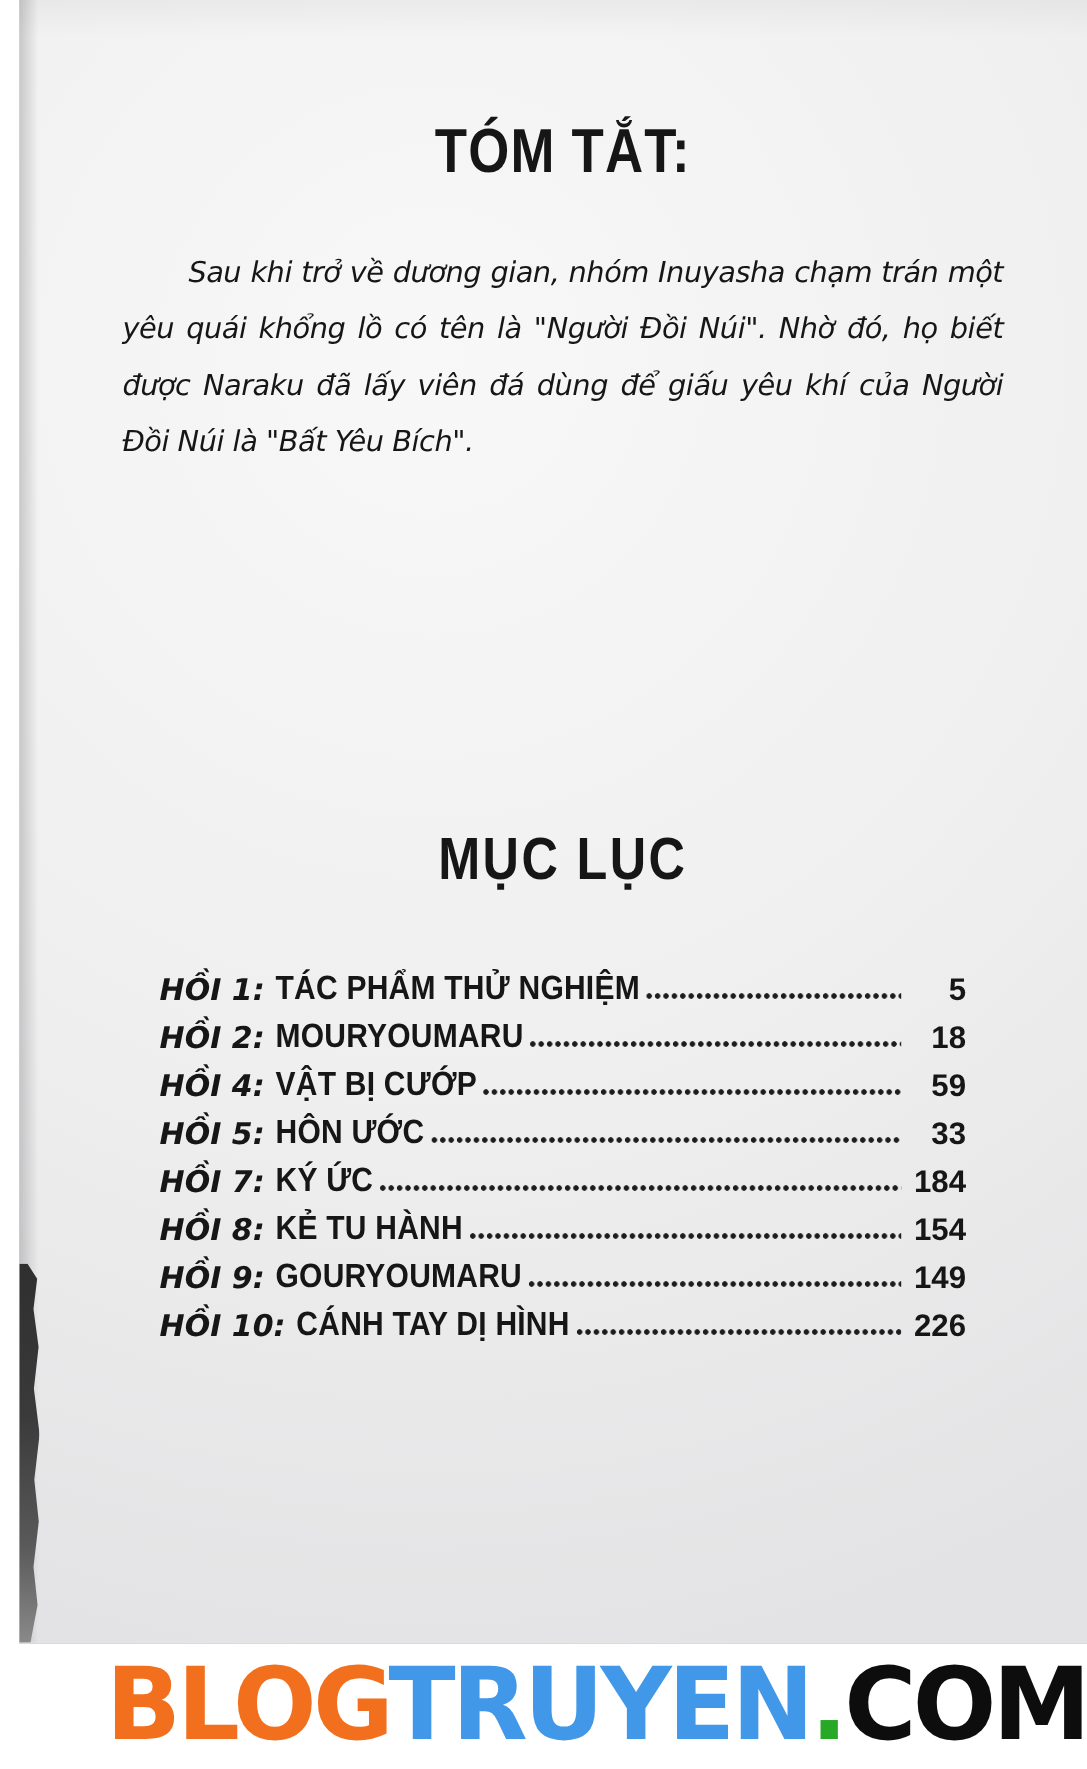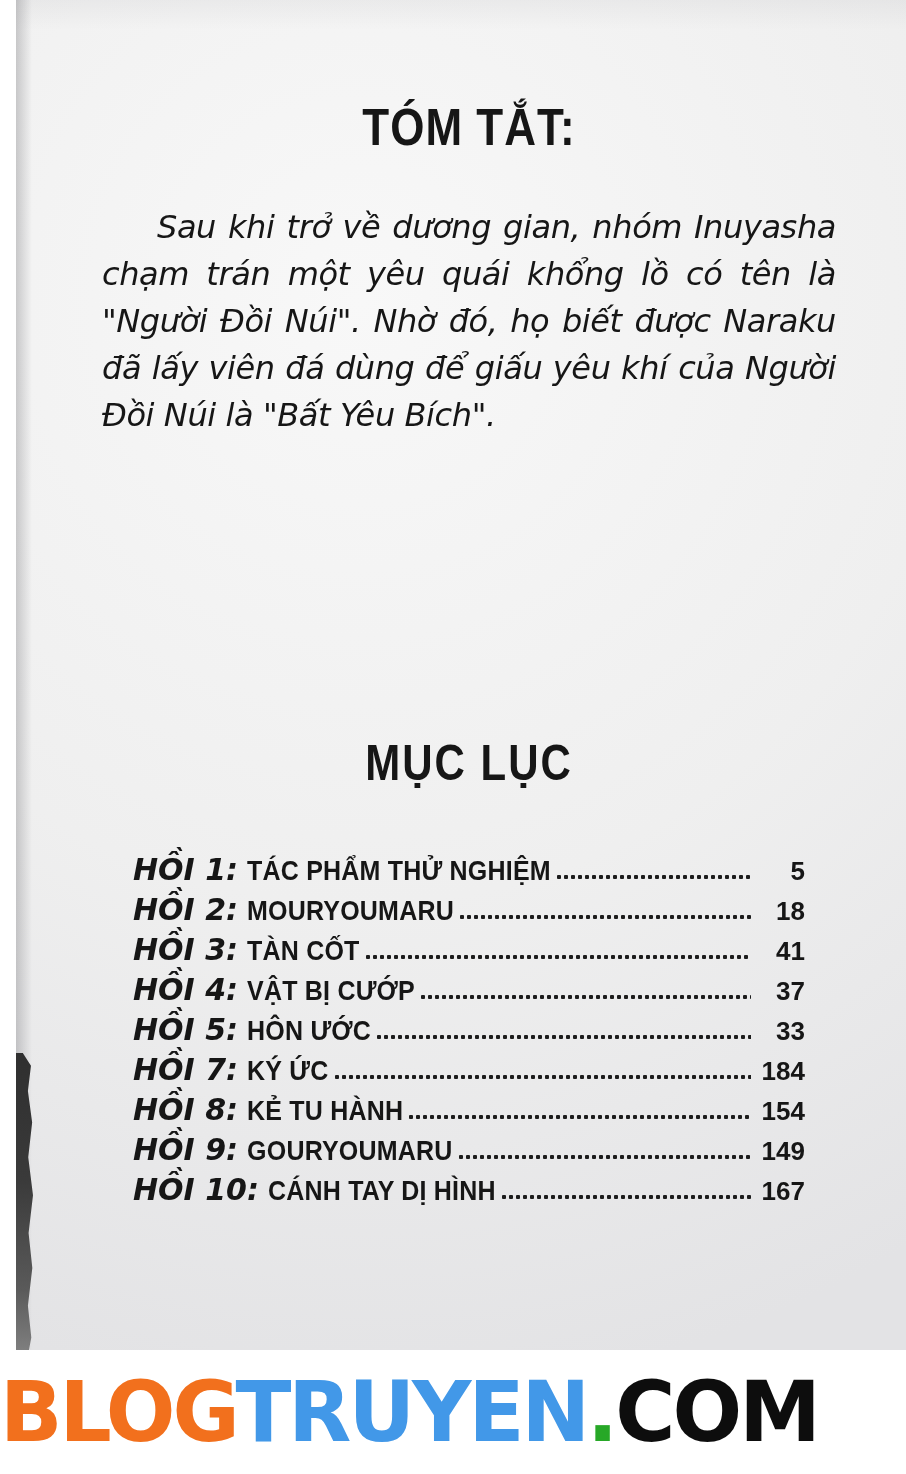--- a/index.html
+++ b/index.html
@@ -45,21 +45,21 @@
     letter-spacing: 1px;
     transform: scaleY(1.18);
     transform-origin: center;
   }
   .summary-body {
     width: 734px;
     margin: 52px auto 0 auto;
   }
   .summary-body p {
     font-style: italic;
-    font-size: 32px;
+    font-size: 24px;
     line-height: 47px;
     text-align: justify;
     text-indent: 55px;
     letter-spacing: -0.4px;
   }
   .summary-body p + p { margin-top: 3px; text-align: left; }
   
   .toc-title {
     margin-top: 300px;
     text-align: center;
@@ -76,21 +76,21 @@
   }
   .toc-row {
     display: flex;
     align-items: flex-end;
     height: 40px;
   }
   .toc-row .chap {
     font-family: "DejaVu Sans", sans-serif;
     font-style: italic;
     font-weight: bold;
-    font-size: 30px;
+    font-size: 25px;
     line-height: 1.05;
     margin-right: 9px;
     white-space: nowrap;
     text-align: center;
   }
   .toc-row .ttl {
     font-family: "Liberation Sans", sans-serif;
     font-weight: bold;
     font-size: 25px;
     line-height: 1.05;
@@ -114,25 +114,25 @@
     font-size: 26px;
     line-height: 1.05;
     min-width: 48px;
     text-align: right;
     white-space: nowrap;
   }
   
   .band {
     position: absolute;
     left: 0; bottom: 0;
-    width: 906px; height: 124px;
+    width: 906px; height: 104px;
     background: #ffffff;
     display: flex;
     align-items: center;
-    justify-content: flex-start;
+    justify-content: flex-end;
   }
   .logo {
     font-family: "DejaVu Sans", sans-serif;
     font-weight: bold;
     font-size: 82px;
     letter-spacing: -3px;
     line-height: 1;
     white-space: nowrap;
     transform: scaleY(1.02);
   }
@@ -163,32 +163,26 @@
         <span class="pg">5</span>
       </div>
 
       <div class="toc-row">
         <span class="chap">HỒI 2:</span>
         <span class="ttl">MOURYOUMARU</span>
         <span class="dots"></span>
         <span class="pg">18</span>
       </div>
 
-      <div class="toc-row">
-        <span class="chap">HỒI 3:</span>
-        <span class="ttl">TÀN CỐT</span>
-        <span class="dots"></span>
-        <span class="pg">41</span>
-      </div>
 
       <div class="toc-row">
         <span class="chap">HỒI 4:</span>
         <span class="ttl">VẬT BỊ CƯỚP</span>
         <span class="dots"></span>
-        <span class="pg">37</span>
+        <span class="pg">59</span>
       </div>
 
       <div class="toc-row">
         <span class="chap">HỒI 5:</span>
         <span class="ttl">HÔN ƯỚC</span>
         <span class="dots"></span>
         <span class="pg">33</span>
       </div>
 
 
@@ -210,21 +204,21 @@
         <span class="chap">HỒI 9:</span>
         <span class="ttl">GOURYOUMARU</span>
         <span class="dots"></span>
         <span class="pg">149</span>
       </div>
 
       <div class="toc-row">
         <span class="chap">HỒI 10:</span>
         <span class="ttl">CÁNH TAY DỊ HÌNH</span>
         <span class="dots"></span>
-        <span class="pg">167</span>
+        <span class="pg">226</span>
       </div>
 
     </div>
   </div>
 
   <div class="band">
     <div class="logo">
       <span style="color: rgb(242, 112, 29);">BLOG</span><span style="color: rgb(66, 152, 232);">TRUYEN</span><span style="color: rgb(39, 168, 39);">.</span><span style="color: rgb(13, 13, 13);">COM</span>
     </div>
   </div>

